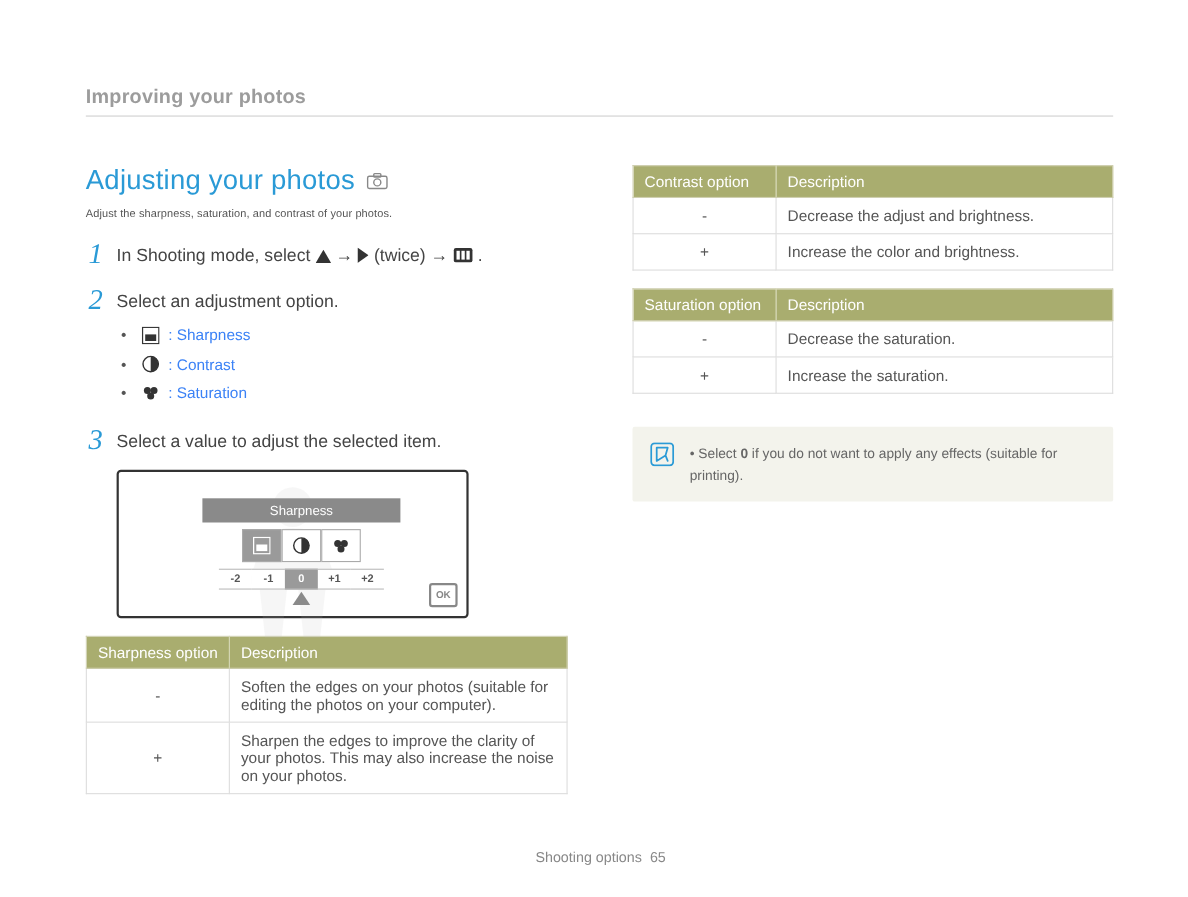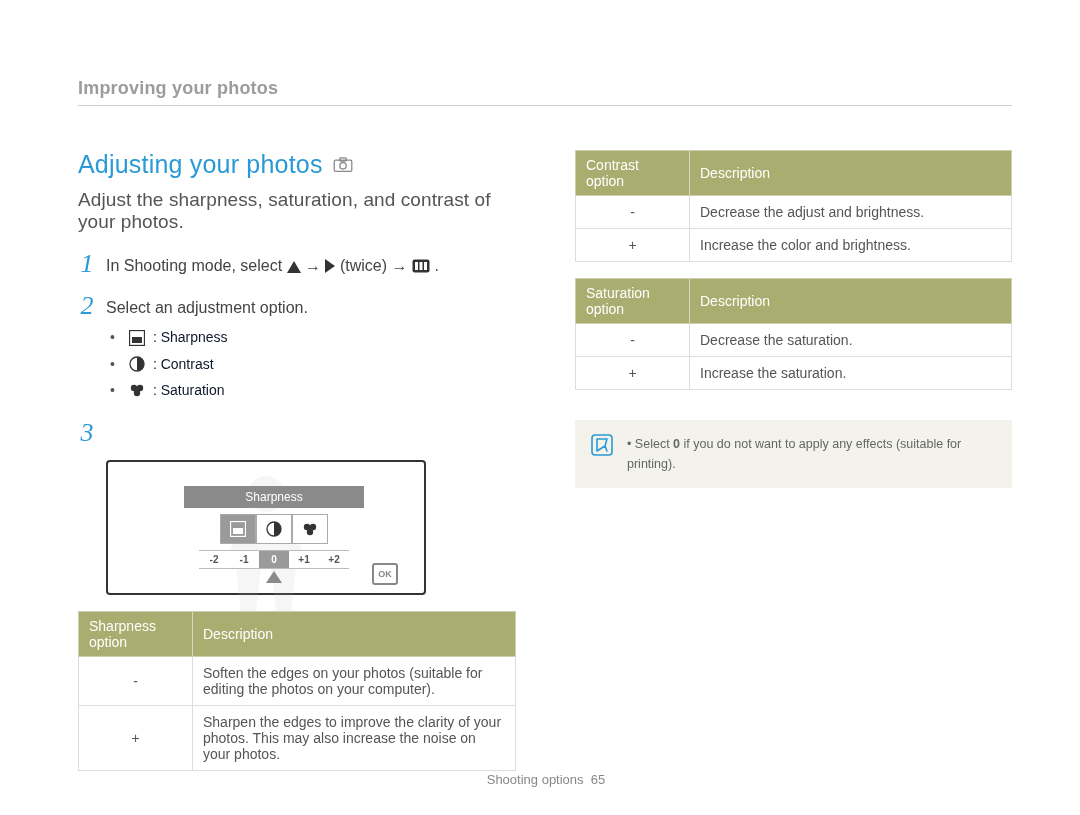--- a/index.html
+++ b/index.html
@@ -5,48 +5,48 @@
   * { box-sizing: border-box; margin: 0; padding: 0; }
   html, body { width: 1080px; height: 815px; background: #fff; font-family: Arial, Helvetica, sans-serif; color: #4a4a4a; }
   .page { padding: 78px 68px 0 78px; position: relative; height: 100%; }
   .breadcrumb { color: #9c9c9c; font-size: 18px; font-weight: 700; letter-spacing: 0.2px; }
   .rule { border: none; border-top: 1px solid #cfcfcf; margin-top: 6px; }
   .columns { display: flex; gap: 60px; margin-top: 44px; }
   .col { flex: 1 1 0; min-width: 0; }
   .heading-row { display: flex; align-items: center; gap: 10px; }
   h1.title { color: #2a9ad6; font-weight: 400; font-size: 25px; letter-spacing: 0.2px; }
   .mode-icon { width: 20px; height: 16px; }
-  .intro { margin-top: 10px; font-size: 19px; color: #555; letter-spacing: 0.1px; }
+  .intro { margin-top: 10px; font-size: 10px; color: #555; letter-spacing: 0.1px; }
   ol.steps { list-style: none; margin-top: 18px; }
   ol.steps > li { display: flex; align-items: flex-start; gap: 10px; margin-bottom: 14px; }
   .step-num { color: #2a9ad6; font-family: Georgia, 'Times New Roman', serif; font-style: italic; font-size: 26px; line-height: 1; width: 18px; text-align: center; flex-shrink: 0; }
   .step-body { font-size: 16px; color: #444; line-height: 1.45; padding-top: 3px; }
   .inline-icon { display: inline-block; vertical-align: -2px; }
   ul.sub { list-style: none; margin-top: 8px; padding-left: 4px; }
-  ul.sub li { font-size: 14px; color: #0f172a; margin-bottom: 6px; display: flex; align-items: center; gap: 8px; }
+  ul.sub li { font-size: 14px; color: #3b82f6; margin-bottom: 6px; display: flex; align-items: center; gap: 8px; }
   ul.sub li::before { content: "•"; color: #555; margin-right: 6px; }
   .sub-icon { width: 16px; height: 16px; flex-shrink: 0; display:inline-flex; align-items:center; justify-content:center; }
 
   
   .screen-wrap { margin: 10px 0 16px 28px; width: 320px; border: 2px solid #333; border-radius: 4px; padding: 14px 12px 10px 28px; position: relative; background: #fff; }
   .ghost { position: absolute; left: 50%; top: 6px; transform: translateX(-50%); opacity: 0.12; }
   .bar-label { background: #8a8a8a; color: #fff; text-align: center; font-size: 12px; padding: 4px 0; width: 180px; margin: 10px auto 6px auto; position: relative; z-index: 1; }
   .icon-row { display: flex; justify-content: center; gap: 0; position: relative; z-index: 1; }
   .icon-cell { width: 36px; height: 30px; border: 1px solid #aaa; display: flex; align-items: center; justify-content: center; background: #fff; }
   .icon-cell.selected { background: #9a9a9a; }
   .scale-row { display: flex; justify-content: center; gap: 0; margin-top: 6px; position: relative; z-index:1; }
   .scale-cell { width: 30px; text-align: center; font-size: 10px; font-weight: bold; color: #555; padding: 3px 0; border-top: 1px solid #bbb; border-bottom: 1px solid #bbb; background:#fff; }
   .scale-cell.mid { background: #9a9a9a; color: #fff; }
   .pointer { width: 0; height: 0; border-left: 8px solid transparent; border-right: 8px solid transparent; border-bottom: 12px solid #8a8a8a; margin: 2px auto 0 auto; position: relative; z-index:1; }
-  .ok-badge { position: absolute; right: 26px; bottom: 8px; width: 26px; height: 22px; border: 2px solid #888; border-radius: 3px; display: flex; align-items: center; justify-content: center; font-size: 9px; font-weight: bold; color: #888; background: #fff; }
+  .ok-badge { position: absolute; right: 8px; bottom: 8px; width: 26px; height: 22px; border: 2px solid #888; border-radius: 3px; display: flex; align-items: center; justify-content: center; font-size: 9px; font-weight: bold; color: #888; background: #fff; }
 
   
   table.opt { width: 100%; border-collapse: collapse; margin-bottom: 16px; font-size: 14px; }
   table.opt th { background: #a9ad6f; color: #fff; font-weight: 400; text-align: left; padding: 6px 10px; border: 1px solid #cfcfb0; }
-  table.opt th:first-child { border-right-color: #d7d9b8; width: 114px; }
+  table.opt th:first-child { border-right-color: #d7d9b8; width: 130px; }
   table.opt td { padding: 8px 10px; border: 1px solid #ddd; vertical-align: middle; color: #555; }
   table.opt td.sym { text-align: center; font-weight: 500; }
   .col-left table.opt { margin-left: 0; width: 438px; }
 
   
   .note { display: flex; gap: 14px; background: #f3f3ec; padding: 14px 16px; border-radius: 2px; margin-top: 30px; }
   .note-icon { width: 22px; height: 22px; flex-shrink: 0; }
   .note ul { list-style: none; font-size: 12.5px; color: #666; line-height: 1.6; }
   .note ul li::before { content: "• "; }
 
@@ -127,20 +127,23 @@
                       <circle cx="8" cy="11" r="3.2" fill="#333"></circle>
                     </svg>
                   </span>
                 <span>: Saturation</span>
               </li>
             </ul>
           </div>
         </li>
         <li>
           <span class="step-num">3</span>
+          <div class="step-body">
+            <span>Select a value to adjust the selected item.</span>
+          </div>
         </li>
       </ol>
 
       <div class="screen-wrap">
         <span class="ghost">
           <svg width="110" height="150" viewBox="0 0 110 150">
               <circle cx="55" cy="26" r="18" fill="#bbb"></circle>
               <path d="M30 50 Q55 40 80 50 L95 95 L85 100 L80 145 L65 145 L60 100 L50 100 L45 145 L30 145 L25 100 L15 95 Z" fill="#bbb"></path>
             </svg>
         </span>

